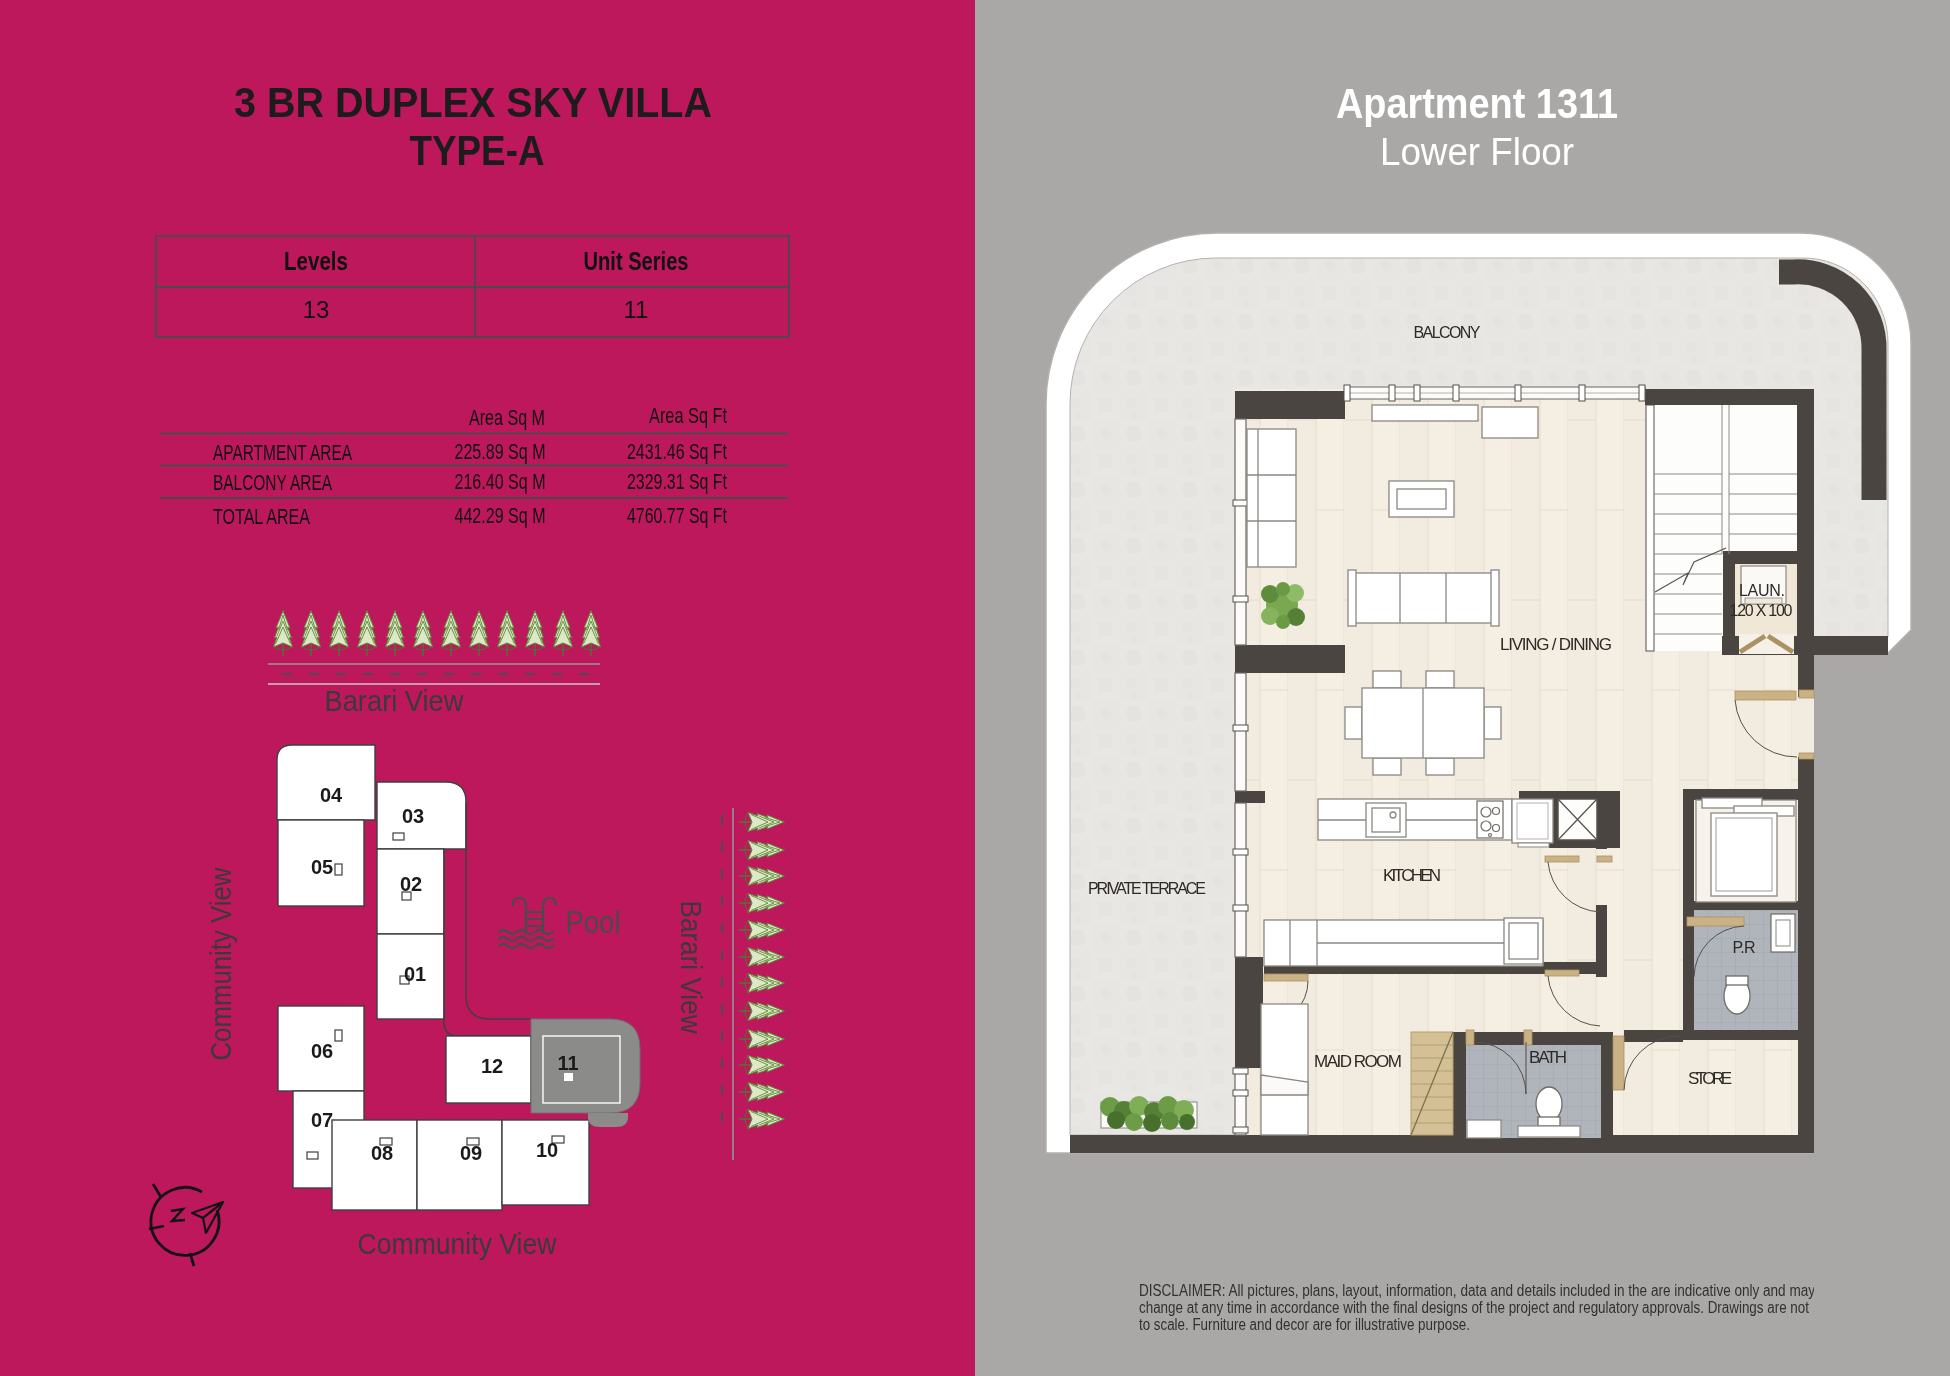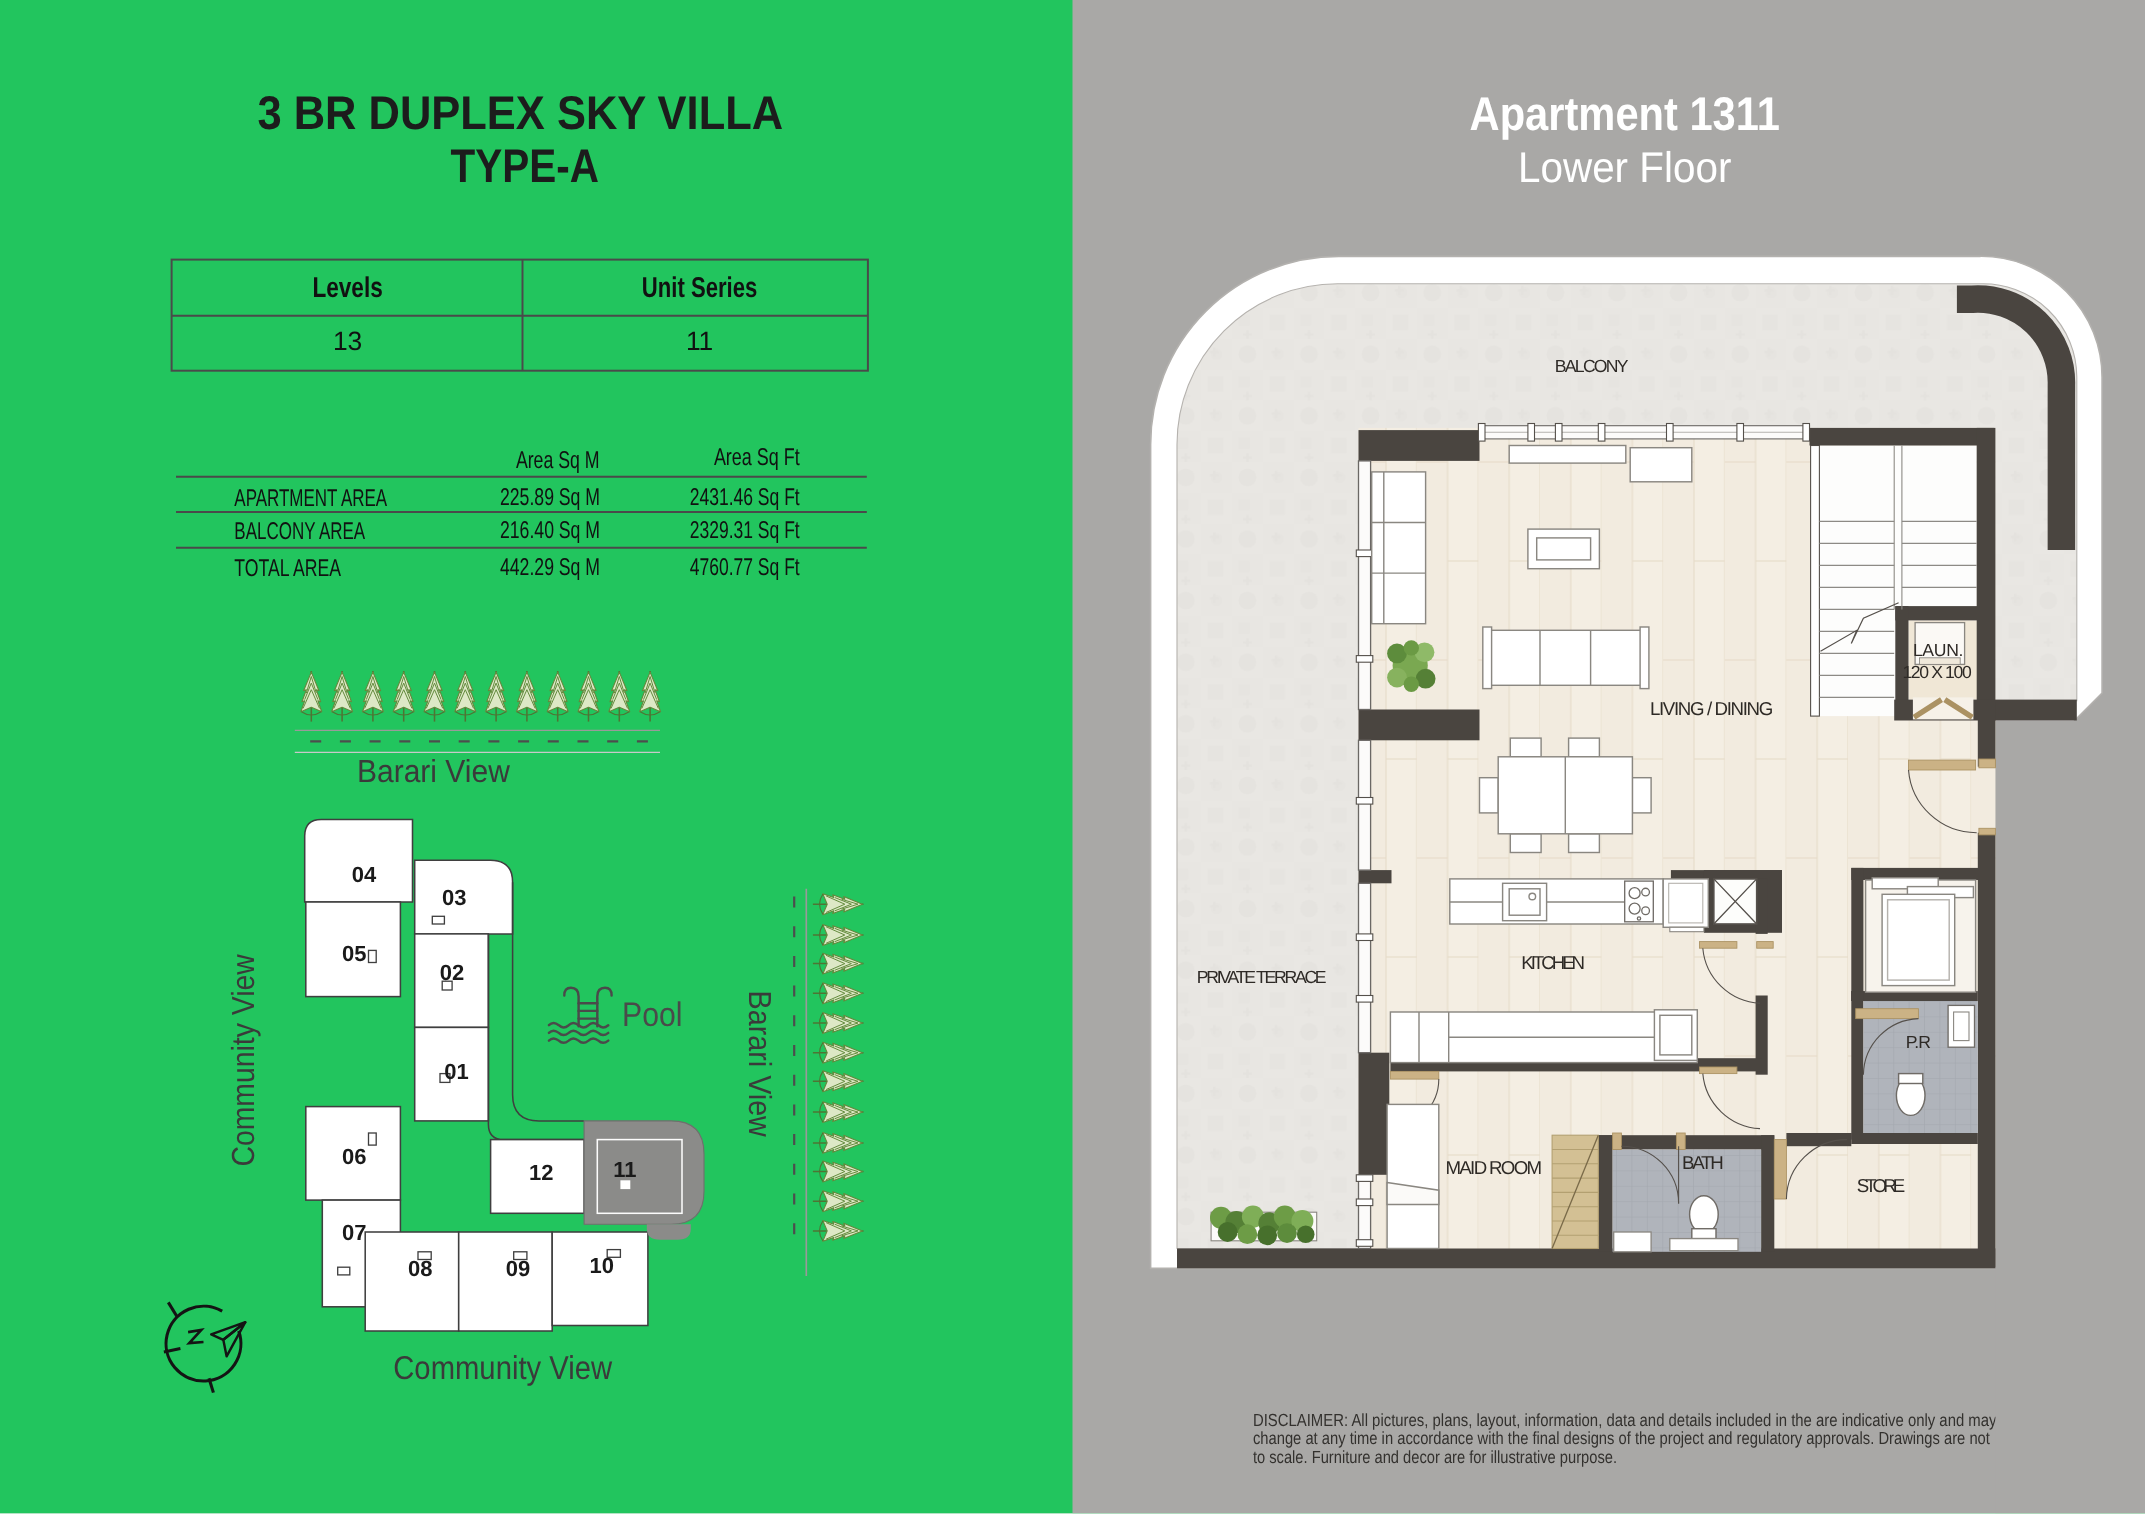--- a/index.html
+++ b/index.html
@@ -1,16 +1,16 @@
 <!DOCTYPE html>
 <html><head>
 <meta charset="utf-8">
 <style>
 html,body{margin:0;padding:0;background:#fff;}
-.page{position:relative;width:1950px;height:1376px;background:#22c55e;font-family:"Liberation Sans",sans-serif;overflow:hidden;}
+.page{position:relative;width:1950px;height:1376px;background:#be185d;font-family:"Liberation Sans",sans-serif;overflow:hidden;}
 .abs{position:absolute;}
 </style>
 </head>
 <body>
 <div class="page">
 
 <div class="abs" style="left:975px;top:0;width:975px;height:1376px;background:#a9a8a6;"></div>
 
 <svg class="abs" style="left:0;top:0;" width="1950" height="1376" viewBox="0 0 1950 1376" font-family="Liberation Sans,sans-serif">
 

